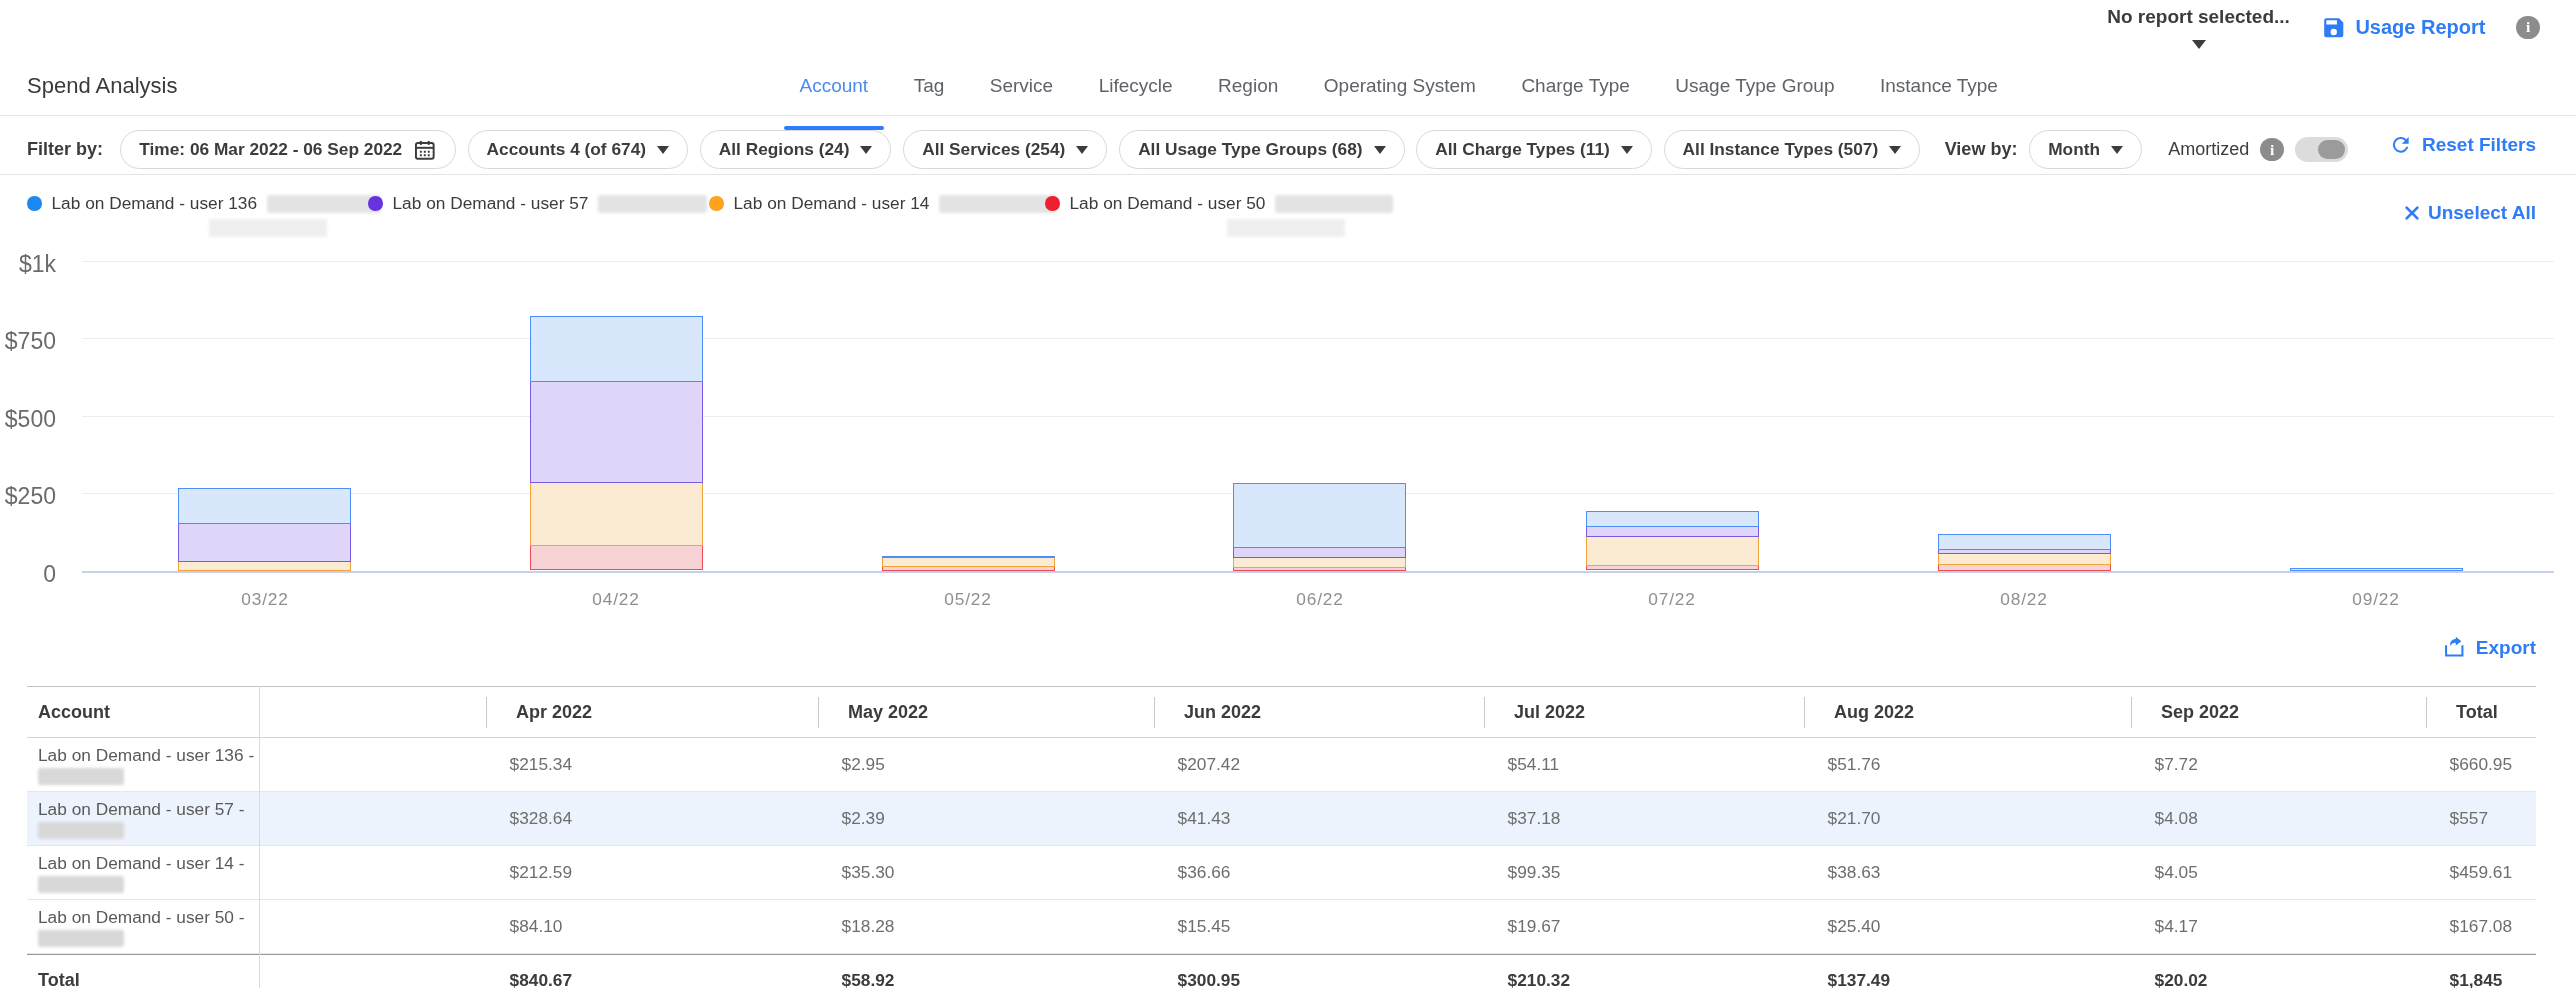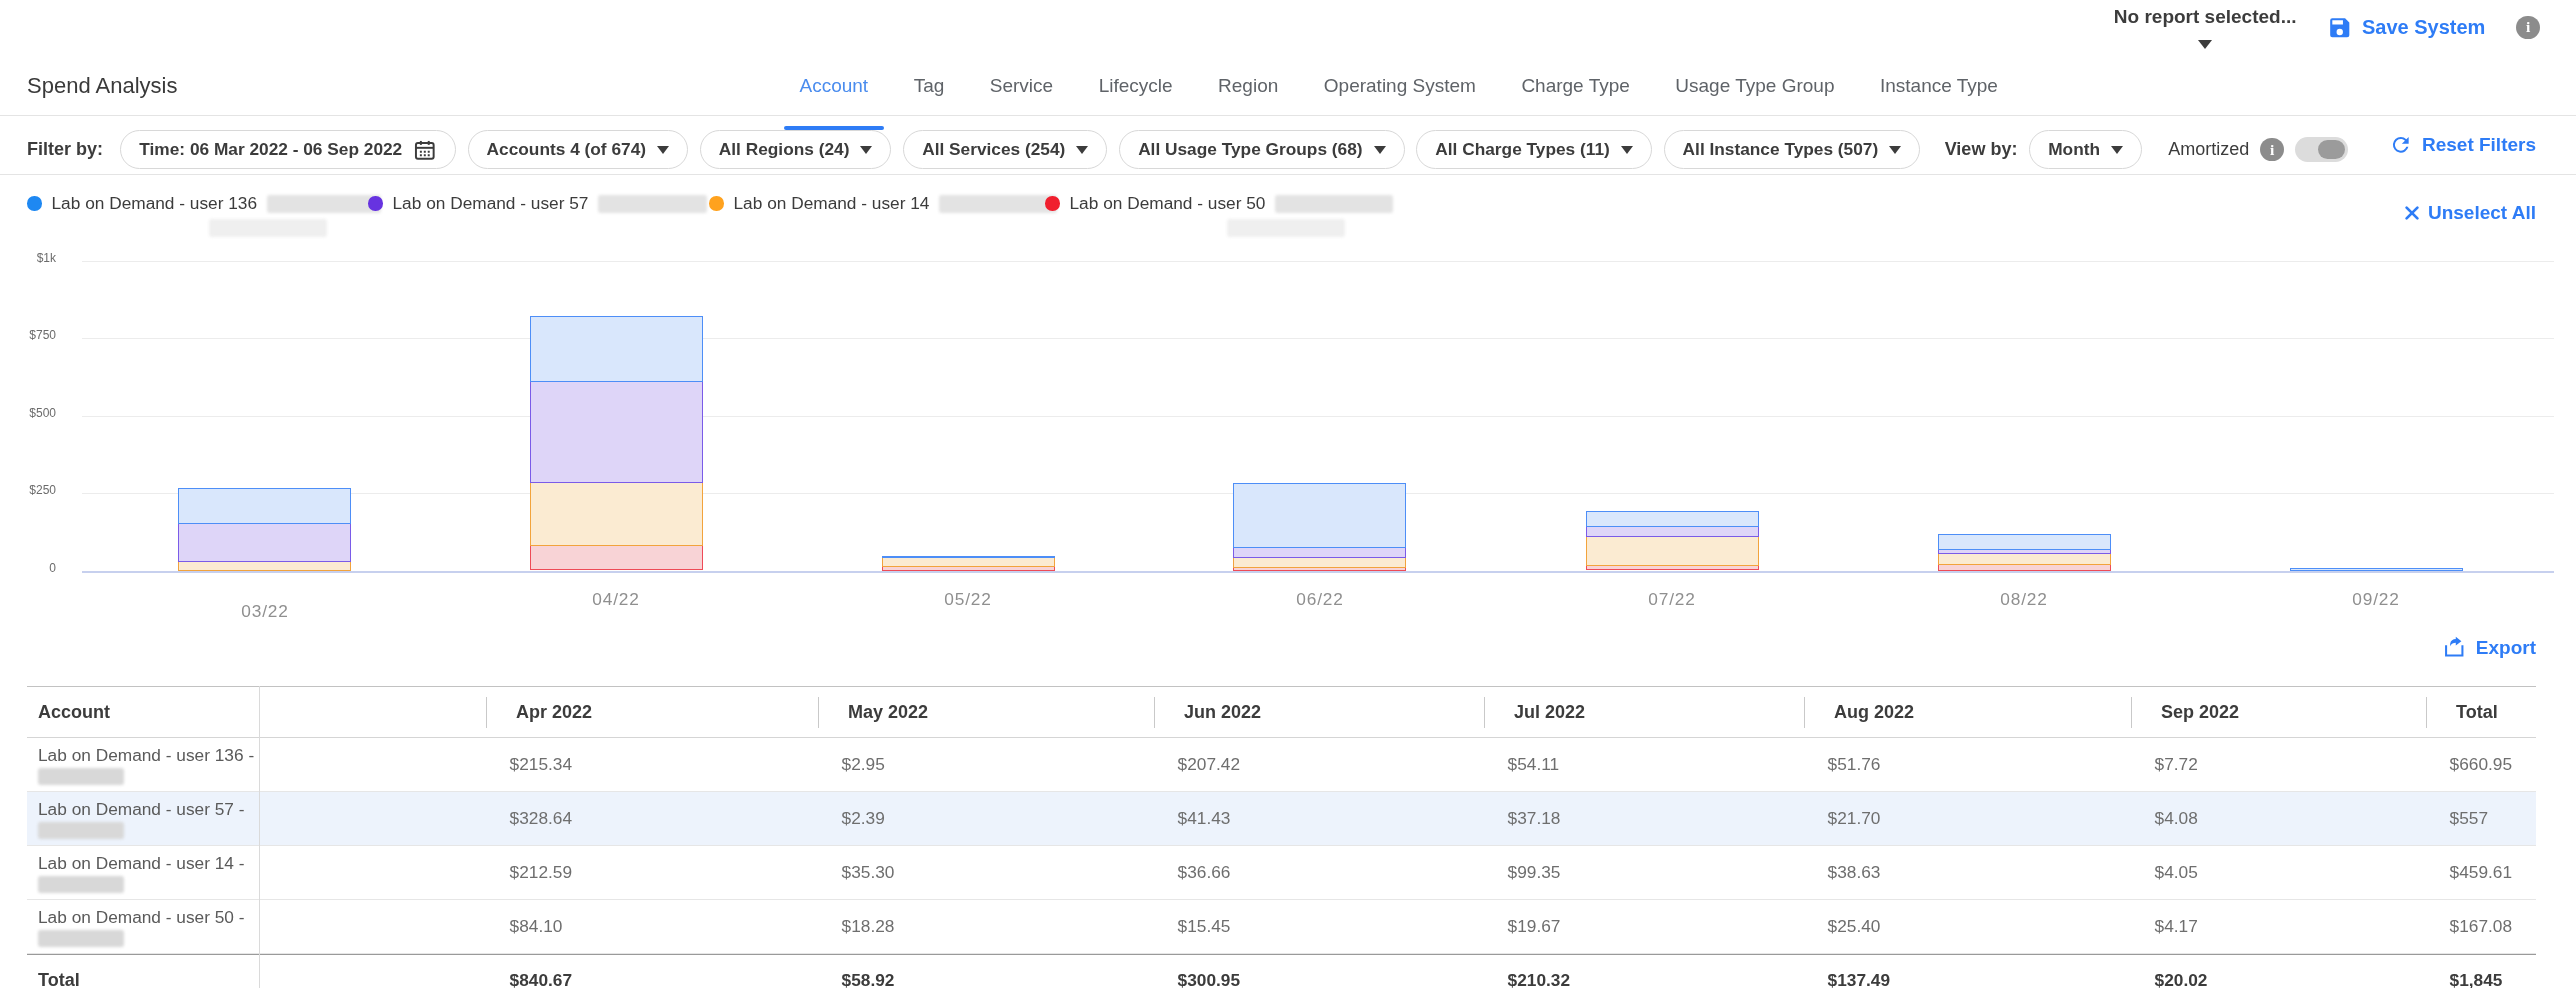--- a/index.html
+++ b/index.html
@@ -42,21 +42,21 @@
   .legend-dot { width:14.5px; height:14.5px; border-radius:50%; }
   .legend-item .txt { font-size:17.3px; color:#3c3c3c; white-space:nowrap; }
   .blurbox { height:18px; background:#e3e3e3; border-radius:2.7px; filter:blur(1.8px); }
   .blur2 { position:absolute; top:25.5px; height:18px; background:#efefef; border-radius:2.7px; filter:blur(1.8px); }
   #unselect-all { position:absolute; right:40px; top:202px; display:flex; align-items:center; gap:7.3px; cursor:pointer; }
   #unselect-all span { font-size:19px; font-weight:bold; color:#2e7cf6; }
   
   #chart { position:absolute; left:0; top:0; width:2576px; height:636px; }
   .gridline { position:absolute; left:82px; width:2472px; height:0.9px; background:#ececec; }
   .gridline.base { background:#c7d0ee; height:1.8px; z-index:5; }
-  .ylab { position:absolute; left:0; width:56px; text-align:right; font-size:12px; color:#6b6b6b; }
+  .ylab { position:absolute; left:0; width:56px; text-align:right; font-size:23px; color:#6b6b6b; }
   .xlab { position:absolute; top:589px; transform:translateX(-50%); font-size:17.3px; color:#8f8f8f; letter-spacing:0.9px; }
   .seg { position:absolute; border:1.8px solid; z-index:2; }
   
   #export-btn { position:absolute; right:40px; top:634px; display:flex; align-items:flex-end; gap:9px; cursor:pointer; }
   #export-btn span { font-size:19px; font-weight:bold; color:#2e7cf6; }
   
   #table { position:absolute; left:27px; top:686px; width:2509px; }
   .trow { display:grid; grid-template-columns:232px 227px 332px 336px 330px 320px 327px 295px 109px; align-items:center; }
   .trow.head { height:52px; border-top:1.8px solid #c2c2c2; border-bottom:1.8px solid #d5d5d5; }
   .trow.body { height:54px; border-bottom:0.9px solid #e6e6e6; }
@@ -83,21 +83,21 @@
     <div class="report-selector">
       <span>No report selected...</span>
       <div class="caret"></div>
     </div>
     <div class="save-report">
       <span class="svg-slot">
   <svg width="25.5" height="25.5" viewBox="0 0 24 24" fill="#2e7cf6">
     <path d="M17 3H5a2 2 0 0 0-2 2v14a2 2 0 0 0 2 2h14a2 2 0 0 0 2-2V7l-4-4zM12 19a3 3 0 1 1 0-6 3 3 0 0 1 0 6zm3-10H5V5h10v4z"></path>
   </svg>
 </span>
-      <span>Save System</span>
+      <span>Usage Report</span>
     </div>
     <div class="info-dot">i</div>
   </div>
 
   <div id="page-title">Spend Analysis</div>
   <div id="tabs">
       <div class="tab active">Account</div>
       <div class="tab">Tag</div>
       <div class="tab">Service</div>
       <div class="tab">Lifecycle</div>
@@ -214,21 +214,21 @@
       <div class="ylab" style="top: 328px;">$750</div>
       <div class="gridline" style="top: 416px;"></div>
       <div class="ylab" style="top: 406px;">$500</div>
       <div class="gridline" style="top: 493px;"></div>
       <div class="ylab" style="top: 483px;">$250</div>
       <div class="gridline base" style="top: 571px;"></div>
       <div class="ylab" style="top: 561px;">0</div>
       <div class="seg" style="left: 178px; width: 173px; height: 11px; top: 560px; background: rgb(251, 235, 210); border-color: rgb(242, 163, 60);"></div>
       <div class="seg" style="left: 178px; width: 173px; height: 39px; top: 523px; background: rgb(222, 213, 248); border-color: rgb(122, 91, 232);"></div>
       <div class="seg" style="left: 178px; width: 173px; height: 36px; top: 488px; background: rgb(217, 231, 252); border-color: rgb(77, 142, 247);"></div>
-      <div class="xlab" style="left: 265px; margin-top: 12px;">03/22</div>
+      <div class="xlab" style="left: 265px;">03/22</div>
       <div class="seg" style="left: 530px; width: 173px; height: 26px; top: 544px; background: rgb(248, 211, 214); border-color: rgb(238, 75, 87);"></div>
       <div class="seg" style="left: 530px; width: 173px; height: 65px; top: 481px; background: rgb(251, 235, 210); border-color: rgb(242, 163, 60);"></div>
       <div class="seg" style="left: 530px; width: 173px; height: 102px; top: 381px; background: rgb(222, 213, 248); border-color: rgb(122, 91, 232);"></div>
       <div class="seg" style="left: 530px; width: 173px; height: 66px; top: 316px; background: rgb(217, 231, 252); border-color: rgb(77, 142, 247);"></div>
       <div class="xlab" style="left: 616px;">04/22</div>
       <div class="seg" style="left: 882px; width: 173px; height: 5.5px; top: 565px; background: rgb(248, 211, 214); border-color: rgb(238, 75, 87);"></div>
       <div class="seg" style="left: 882px; width: 173px; height: 11px; top: 556px; background: rgb(251, 235, 210); border-color: rgb(242, 163, 60);"></div>
       <div class="seg" style="left: 882px; width: 173px; height: 1.8px; top: 556px; background: rgb(222, 213, 248); border-color: rgb(122, 91, 232);"></div>
       <div class="seg" style="left: 882px; width: 173px; height: 1.8px; top: 556px; background: rgb(217, 231, 252); border-color: rgb(77, 142, 247);"></div>
       <div class="xlab" style="left: 968px;">05/22</div>

